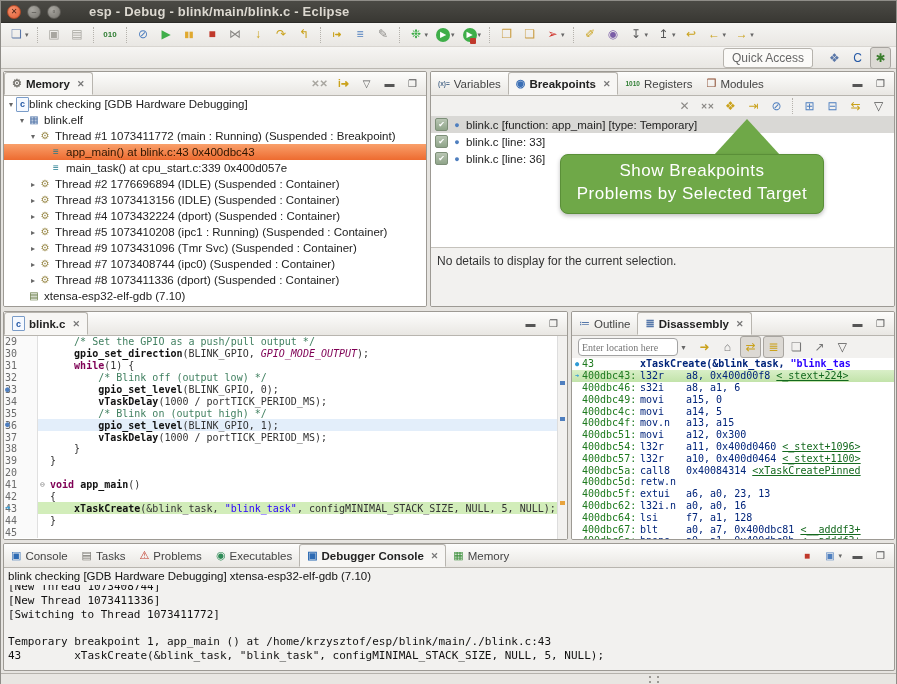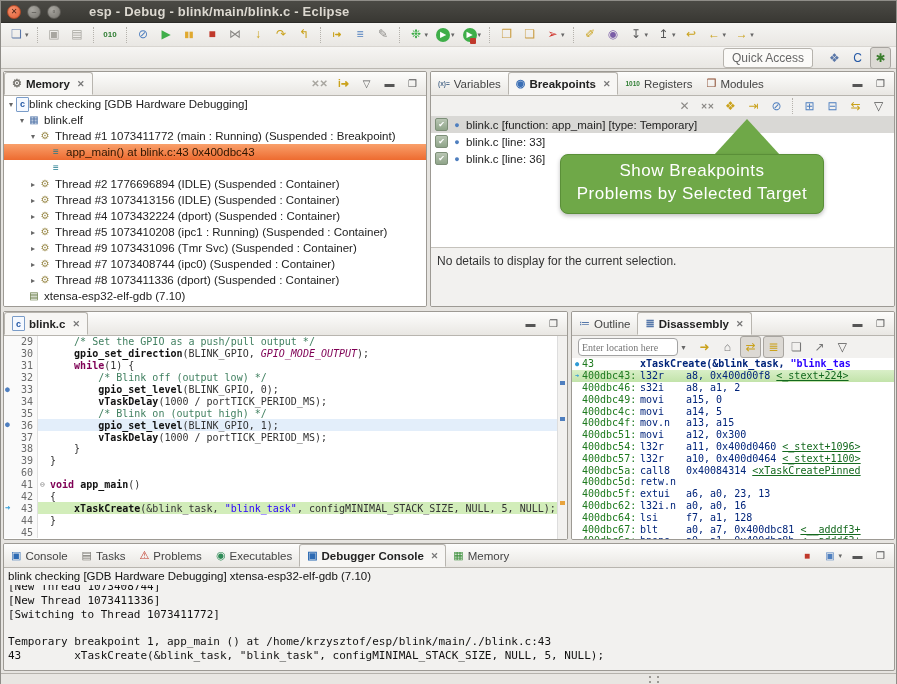--- a/index.html
+++ b/index.html
@@ -55,21 +55,21 @@
   .callout-box{position:absolute;left:129px;top:82px;width:262px;height:58px;background:#6fa848;border:1px solid #5a8f38;border-radius:8px;box-shadow:0 2px 4px rgba(0,0,0,.25);color:#fff;text-align:center;z-index:30;}
   .callout-box .l1{font-size:17px;letter-spacing:.5px;margin-top:6px;}
   .callout-box .l2{font-size:17px;letter-spacing:.5px;margin-top:3px;}
   .callout-arrow{position:absolute;left:283px;top:47px;width:0;height:0;border-left:33px solid transparent;border-right:33px solid transparent;border-bottom:36px solid #6fa848;z-index:29;}
   
   .editarea{position:absolute;left:0;right:0;top:24px;bottom:0;background:#fff;font-family:"DejaVu Sans Mono","Liberation Mono",monospace;font-size:10px;overflow:hidden;}
   .rangebar{position:absolute;left:0;top:0;width:7px;height:131px;background:#f0a983;}
   .eline{height:11.9px;display:flex;align-items:center;position:relative;}
   .emark{position:absolute;left:1px;width:12px;font-size:8px;line-height:8px;color:#4f7fbf;}
   .emark.arrow{color:#2e9bd6;font-weight:bold;font-size:9px;}
-  .enum{width:34px;text-align:right;color:#6b6b6b;padding-right:4px;flex:none;border-right:1px solid #e0e0e0;background:#fafafa;height:100%;display:flex;align-items:center;justify-content:flex-end;box-sizing:border-box;}
+  .enum{width:34px;text-align:right;color:#6b6b6b;padding-right:20px;flex:none;border-right:1px solid #e0e0e0;background:#fafafa;height:100%;display:flex;align-items:center;justify-content:flex-end;box-sizing:border-box;}
   .efoldcode{flex:1;display:flex;align-items:center;height:100%;padding-left:2px;}
   .eline.green .efoldcode{background:#d2edba;}
   .eline.blue .efoldcode{background:#e3eefa;}
   .efold{width:10px;color:#888;font-size:8px;flex:none;}
   .ecode{white-space:pre;color:#333;}
   .ecode .pl{color:#333;}
   .ecode .cm{color:#3f7f5f;}
   .ecode .kw{color:#7f0055;font-weight:bold;}
   .ecode .fn{color:#111;font-weight:bold;}
   .ecode .st{color:#2a00ff;}
@@ -275,20 +275,21 @@
           <span class="tlabel">Thread #1 1073411772 (main : Running) (Suspended : Breakpoint)</span>
         </div>
         <div class="trow selected" style="padding-left: 35px;">
           <span class="texp"></span>
           <span class="ticon" style="color: rgb(31, 122, 140);">≡</span>
           <span class="tlabel">app_main() at blink.c:43 0x400dbc43</span>
         </div>
         <div class="trow" style="padding-left: 35px;">
           <span class="texp"></span>
           <span class="ticon" style="color: rgb(31, 122, 140);">≡</span>
+          <span class="tlabel">main_task() at cpu_start.c:339 0x400d057e</span>
         </div>
         <div class="trow" style="padding-left: 24px;">
           <span class="texp">▸</span>
           <span class="ticon" style="color: rgb(154, 138, 74);">⚙</span>
           <span class="tlabel">Thread #2 1776696894 (IDLE) (Suspended : Container)</span>
         </div>
         <div class="trow" style="padding-left: 24px;">
           <span class="texp">▸</span>
           <span class="ticon" style="color: rgb(154, 138, 74);">⚙</span>
           <span class="tlabel">Thread #3 1073413156 (IDLE) (Suspended : Container)</span>
@@ -505,21 +506,21 @@
             </span>
           </div>
           <div class="eline">
             <span class="enum">39</span>
             <span class="efoldcode">
               <span class="efold"></span>
               <span class="ecode"><span class="pl">}</span></span>
             </span>
           </div>
           <div class="eline">
-            <span class="enum">60</span>
+            <span class="enum">20</span>
             <span class="efoldcode">
               <span class="efold"></span>
               <span class="ecode"></span>
             </span>
           </div>
           <div class="eline">
             <span class="enum">41</span>
             <span class="efoldcode">
               <span class="efold">⊖</span>
               <span class="ecode"><span class="kw">void</span><span class="pl"> </span><span class="fn">app_main</span><span class="pl">()</span></span>
@@ -608,21 +609,21 @@
             <span class="glyph" style="color: rgb(119, 119, 119);">↗</span>
           </span>
           <span class="tbtn">
             <span class="glyph" style="color: rgb(85, 85, 85);">▽</span>
           </span>
         </span>
     </div>
     <div class="disarea" id="disArea">
         <div class="drow"><span class="dmark">●</span><span class="daddr">43</span><span class="dsrc">xTaskCreate(&amp;blink_task, </span><span class="dstr">"blink_tas</span></div>
         <div class="drow cur"><span class="dmark">➜</span><span class="daddr">400dbc43:</span><span class="dmn">l32r</span><span class="dops">a8, 0x400d00f8 </span><span class="dsym">&lt;_stext+224&gt;</span></div>
-        <div class="drow"><span class="dmark"></span><span class="daddr">400dbc46:</span><span class="dmn">s32i</span><span class="dops">a8, a1, 2</span></div>
+        <div class="drow"><span class="dmark"></span><span class="daddr">400dbc46:</span><span class="dmn">s32i</span><span class="dops">a8, a1, 6</span></div>
         <div class="drow"><span class="dmark"></span><span class="daddr">400dbc49:</span><span class="dmn">movi</span><span class="dops">a15, 0</span></div>
         <div class="drow"><span class="dmark"></span><span class="daddr">400dbc4c:</span><span class="dmn">movi</span><span class="dops">a14, 5</span></div>
         <div class="drow"><span class="dmark"></span><span class="daddr">400dbc4f:</span><span class="dmn">mov.n</span><span class="dops">a13, a15</span></div>
         <div class="drow"><span class="dmark"></span><span class="daddr">400dbc51:</span><span class="dmn">movi</span><span class="dops">a12, 0x300</span></div>
         <div class="drow"><span class="dmark"></span><span class="daddr">400dbc54:</span><span class="dmn">l32r</span><span class="dops">a11, 0x400d0460 </span><span class="dsym">&lt;_stext+1096&gt;</span></div>
         <div class="drow"><span class="dmark"></span><span class="daddr">400dbc57:</span><span class="dmn">l32r</span><span class="dops">a10, 0x400d0464 </span><span class="dsym">&lt;_stext+1100&gt;</span></div>
         <div class="drow"><span class="dmark"></span><span class="daddr">400dbc5a:</span><span class="dmn">call8</span><span class="dops">0x40084314 </span><span class="dsym">&lt;xTaskCreatePinned</span></div>
         <div class="drow"><span class="dmark"></span><span class="daddr">400dbc5d:</span><span class="dmn">retw.n</span><span class="dops"></span></div>
         <div class="drow"><span class="dmark"></span><span class="daddr">400dbc5f:</span><span class="dmn">extui</span><span class="dops">a6, a0, 23, 13</span></div>
         <div class="drow"><span class="dmark"></span><span class="daddr">400dbc62:</span><span class="dmn">l32i.n</span><span class="dops">a0, a0, 16</span></div>

